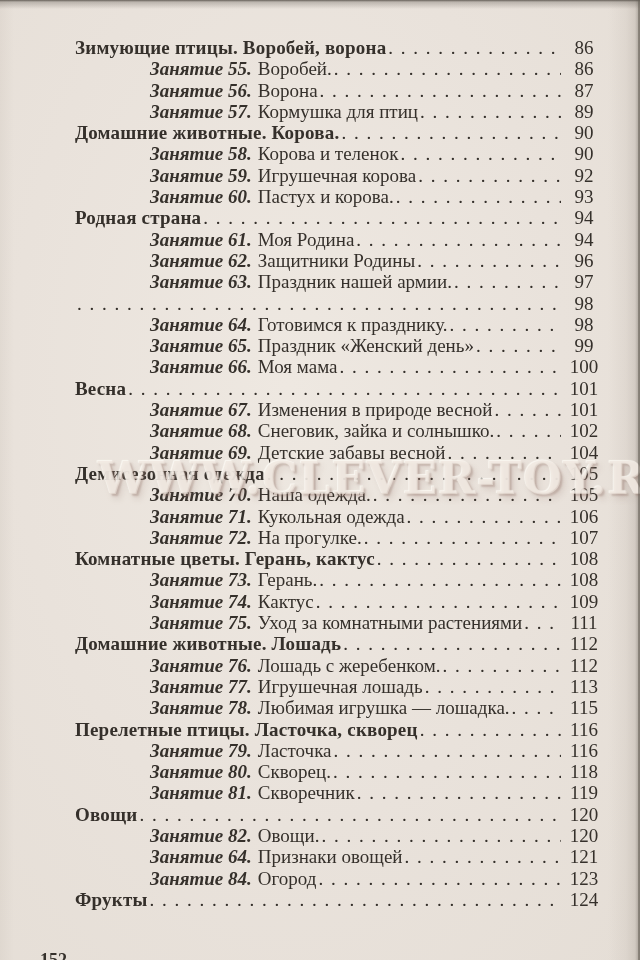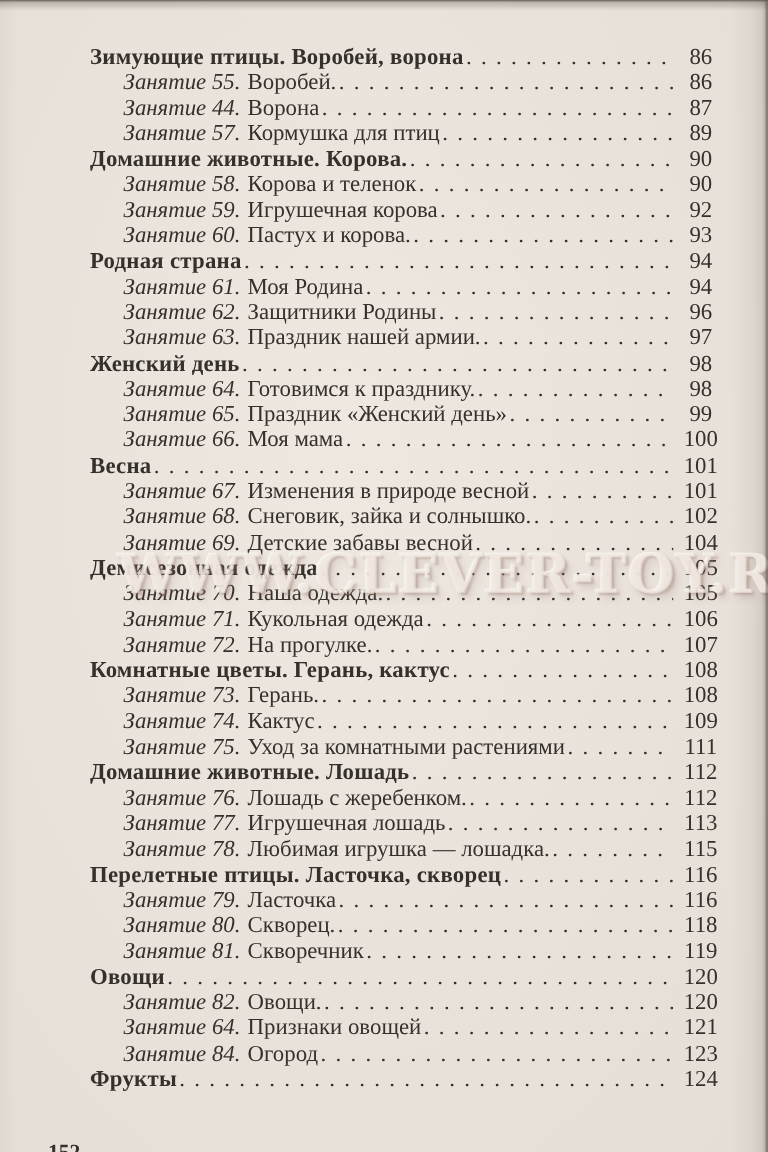--- a/index.html
+++ b/index.html
@@ -26,21 +26,21 @@
     position:absolute; top:37px; left:0; right:33px;
   }
   .row {
     display:flex; align-items:baseline;
     height:21.3px; line-height:21.3px;
     font-size:19px; white-space:nowrap;
   }
   .lvl1 { padding-left:75px; }
   .lvl1 .title { font-weight:bold; letter-spacing:0.2px; }
   .lvl2 { padding-left:103px; }
-  .prefix { font-weight:normal; font-style:italic; margin-right:6px; }
+  .prefix { font-weight:bold; font-style:italic; margin-right:6px;margin-left:47px; }
   .title { flex:0 0 auto;text-align:center; }
   .leader {
     flex:1 1 auto; min-width:0;
     overflow:hidden; white-space:nowrap;
     letter-spacing:1.5px; padding-left:2px;
     font-weight:normal;
   }
   .leader::after {
     content:" . . . . . . . . . . . . . . . . . . . . . . . . . . . . . . . . . . . . . . . . . . . . . . . . . . . . . . . . . . . .";
   }
@@ -75,21 +75,21 @@
     <span class="title"><span class="ttext">Зимующие птицы. Воробей, ворона</span></span>
     <span class="leader"></span>
     <span class="pagenum">86</span>
   </div>
       <div class="row lvl2">
     <span class="title"><i class="prefix">Занятие 55.</i><span class="ttext">Воробей.</span></span>
     <span class="leader"></span>
     <span class="pagenum">86</span>
   </div>
       <div class="row lvl2">
-    <span class="title"><i class="prefix">Занятие 44.</i><span class="ttext">Ворона</span></span>
+    <span class="title"><i class="prefix">Занятие 56.</i><span class="ttext">Ворона</span></span>
     <span class="leader"></span>
     <span class="pagenum">87</span>
   </div>
       <div class="row lvl2">
     <span class="title"><i class="prefix">Занятие 57.</i><span class="ttext">Кормушка для птиц</span></span>
     <span class="leader"></span>
     <span class="pagenum">89</span>
   </div>
       <div class="row lvl1">
     <span class="title"><span class="ttext">Домашние животные. Корова.</span></span>
@@ -125,21 +125,20 @@
     <span class="title"><i class="prefix">Занятие 62.</i><span class="ttext">Защитники Родины</span></span>
     <span class="leader"></span>
     <span class="pagenum">96</span>
   </div>
       <div class="row lvl2">
     <span class="title"><i class="prefix">Занятие 63.</i><span class="ttext">Праздник нашей армии.</span></span>
     <span class="leader"></span>
     <span class="pagenum">97</span>
   </div>
       <div class="row lvl1">
-    <span class="title"><span class="ttext">Женский день</span></span>
     <span class="leader"></span>
     <span class="pagenum">98</span>
   </div>
       <div class="row lvl2">
     <span class="title"><i class="prefix">Занятие 64.</i><span class="ttext">Готовимся к празднику.</span></span>
     <span class="leader"></span>
     <span class="pagenum">98</span>
   </div>
       <div class="row lvl2">
     <span class="title"><i class="prefix">Занятие 65.</i><span class="ttext">Праздник «Женский день»</span></span>

